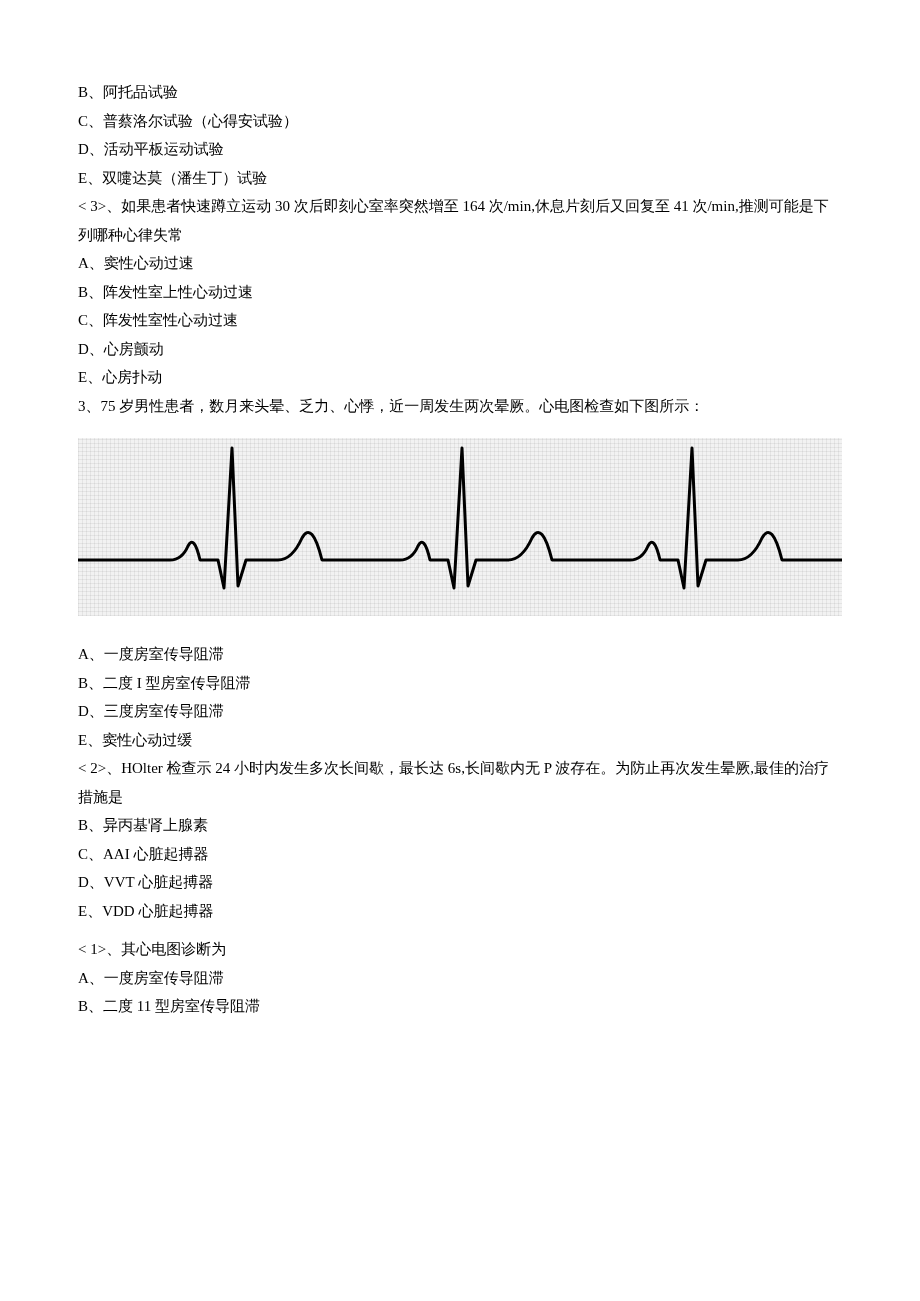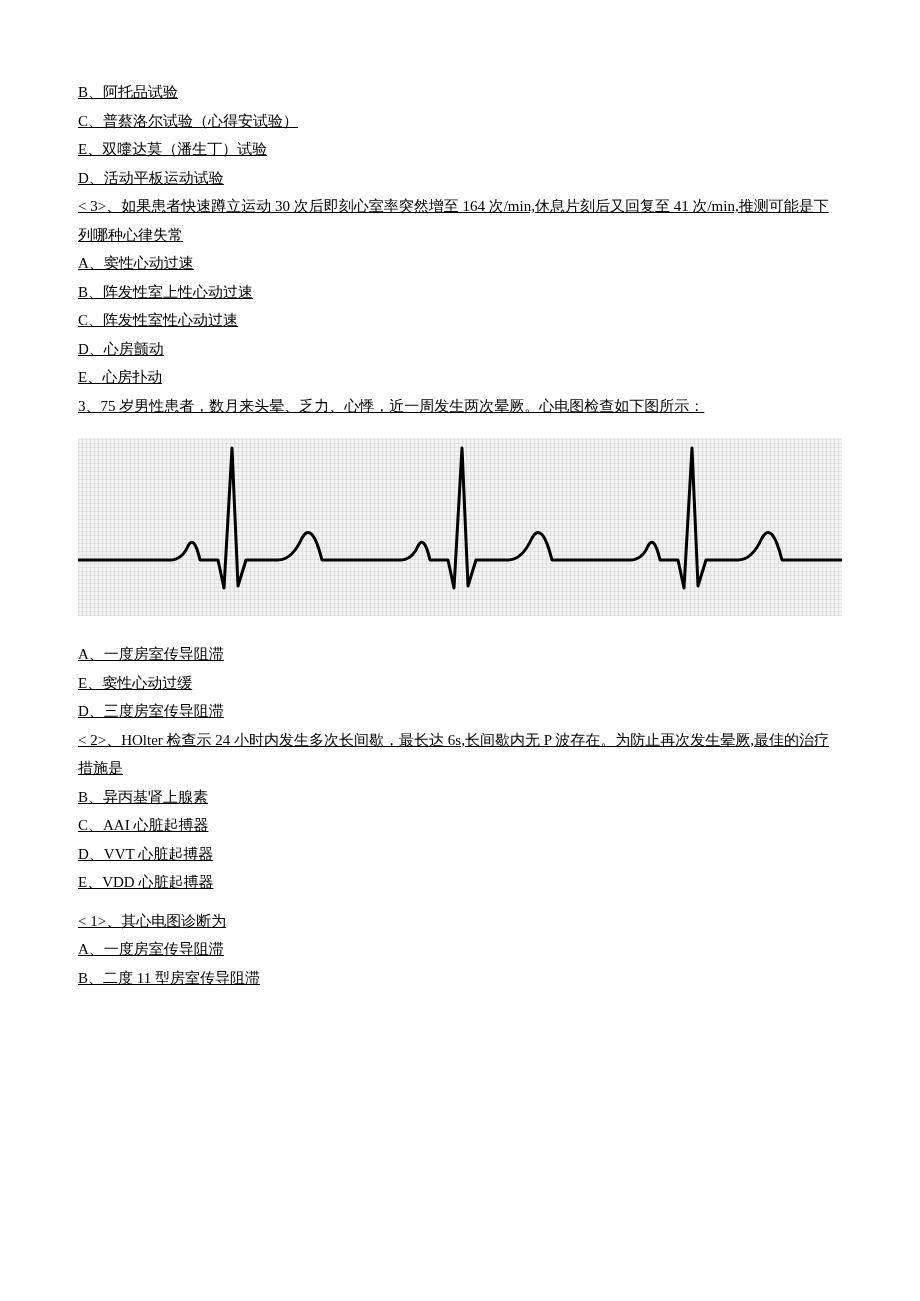--- a/index.html
+++ b/index.html
@@ -9,21 +9,20 @@
     color: #000;
     background: #fff;
     margin: 0;
     padding: 78px 78px 40px 78px;
     width: 920px;
     box-sizing: border-box;
   }
   .line {
     margin: 0;
     padding: 0;
-    text-decoration: underline;
   }
   .ecg-container {
     margin: 18px 0 14px 0;
     width: 764px;
     height: 178px;
     position: relative;
     background: #f2f2f2;
     overflow: hidden;
   }
   .ecg-grid {
@@ -38,44 +37,45 @@
     inset: 0;
   }
   .spacer-sm { height: 10px; }
 </style>
 </head>
 <body>
 
 <div>
   <p class="line">B、阿托品试验</p>
   <p class="line">C、普蔡洛尔试验（心得安试验）</p>
+  <p class="line">D、活动平板运动试验</p>
   <p class="line">E、双嚏达莫（潘生丁）试验</p>
-  <p class="line">D、活动平板运动试验</p>
   <p class="line">&lt; 3&gt;、如果患者快速蹲立运动 30 次后即刻心室率突然增至 164 次/min,休息片刻后又回复至 41 次/min,推测可能是下列哪种心律失常</p>
   <p class="line">A、窦性心动过速</p>
   <p class="line">B、阵发性室上性心动过速</p>
   <p class="line">C、阵发性室性心动过速</p>
   <p class="line">D、心房颤动</p>
   <p class="line">E、心房扑动</p>
   <p class="line">3、75 岁男性患者，数月来头晕、乏力、心悸，近一周发生两次晕厥。心电图检查如下图所示：</p>
 </div>
 
 <div class="ecg-container">
   <div class="ecg-grid"></div>
   <svg class="ecg-svg" viewBox="0 0 764 178" preserveAspectRatio="none">
     <path fill="none" stroke="#000" stroke-width="3" stroke-linejoin="round" stroke-linecap="round" d="M0,122 L92,122 Q104,122 110,108 Q116,96 122,122 L140,122 L146,150 L154,10 L160,148 L168,122 L200,122 Q214,122 224,100 Q234,82 244,122 L322,122 Q334,122 340,108 Q346,96 352,122 L370,122 L376,150 L384,10 L390,148 L398,122 L430,122 Q444,122 454,100 Q464,82 474,122 L552,122 Q564,122 570,108 Q576,96 582,122 L600,122 L606,150 L614,10 L620,148 L628,122 L660,122 Q674,122 684,100 Q694,82 704,122 L764,122"></path>
   </svg>
 </div>
 
 <div class="spacer-sm"></div>
 
 <div>
   <p class="line">A、一度房室传导阻滞</p>
+  <p class="line">B、二度 I 型房室传导阻滞</p>
+  <p class="line">D、三度房室传导阻滞</p>
   <p class="line">E、窦性心动过缓</p>
-  <p class="line">D、三度房室传导阻滞</p>
   <p class="line">&lt; 2&gt;、HOlter 检查示 24 小时内发生多次长间歇，最长达 6s,长间歇内无 P 波存在。为防止再次发生晕厥,最佳的治疗措施是</p>
   <p class="line">B、异丙基肾上腺素</p>
   <p class="line">C、AAI 心脏起搏器</p>
   <p class="line">D、VVT 心脏起搏器</p>
   <p class="line">E、VDD 心脏起搏器</p>
 </div>
 
 <div class="spacer-sm"></div>
 
 <div>

